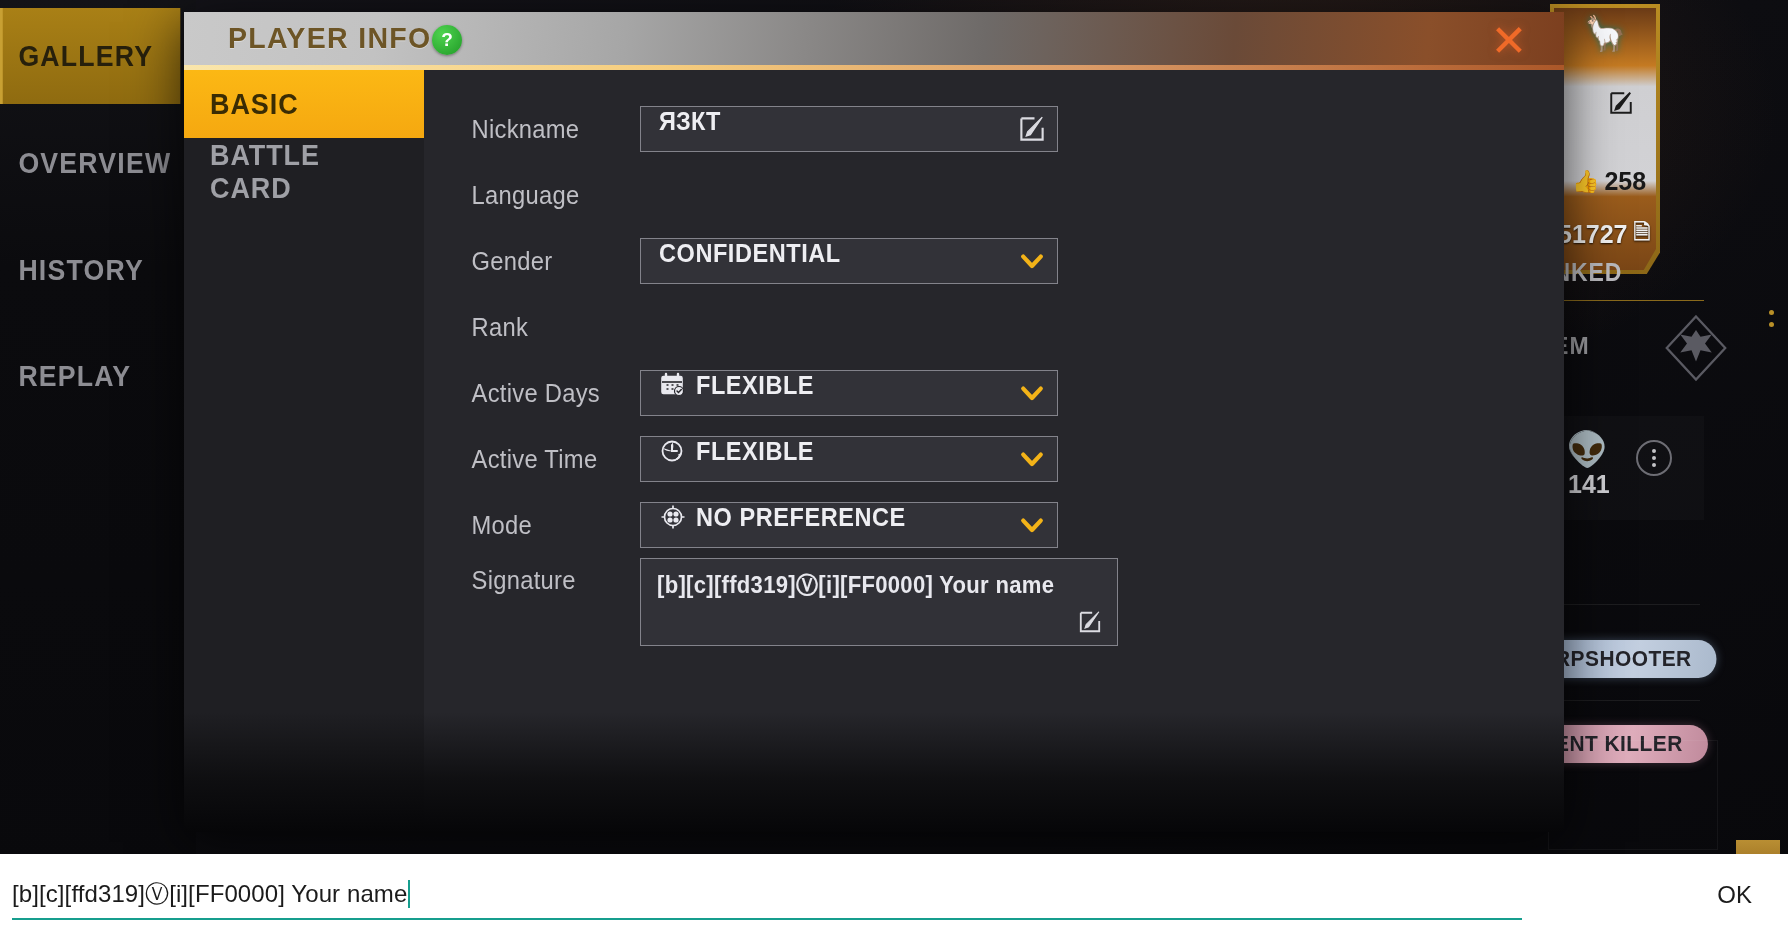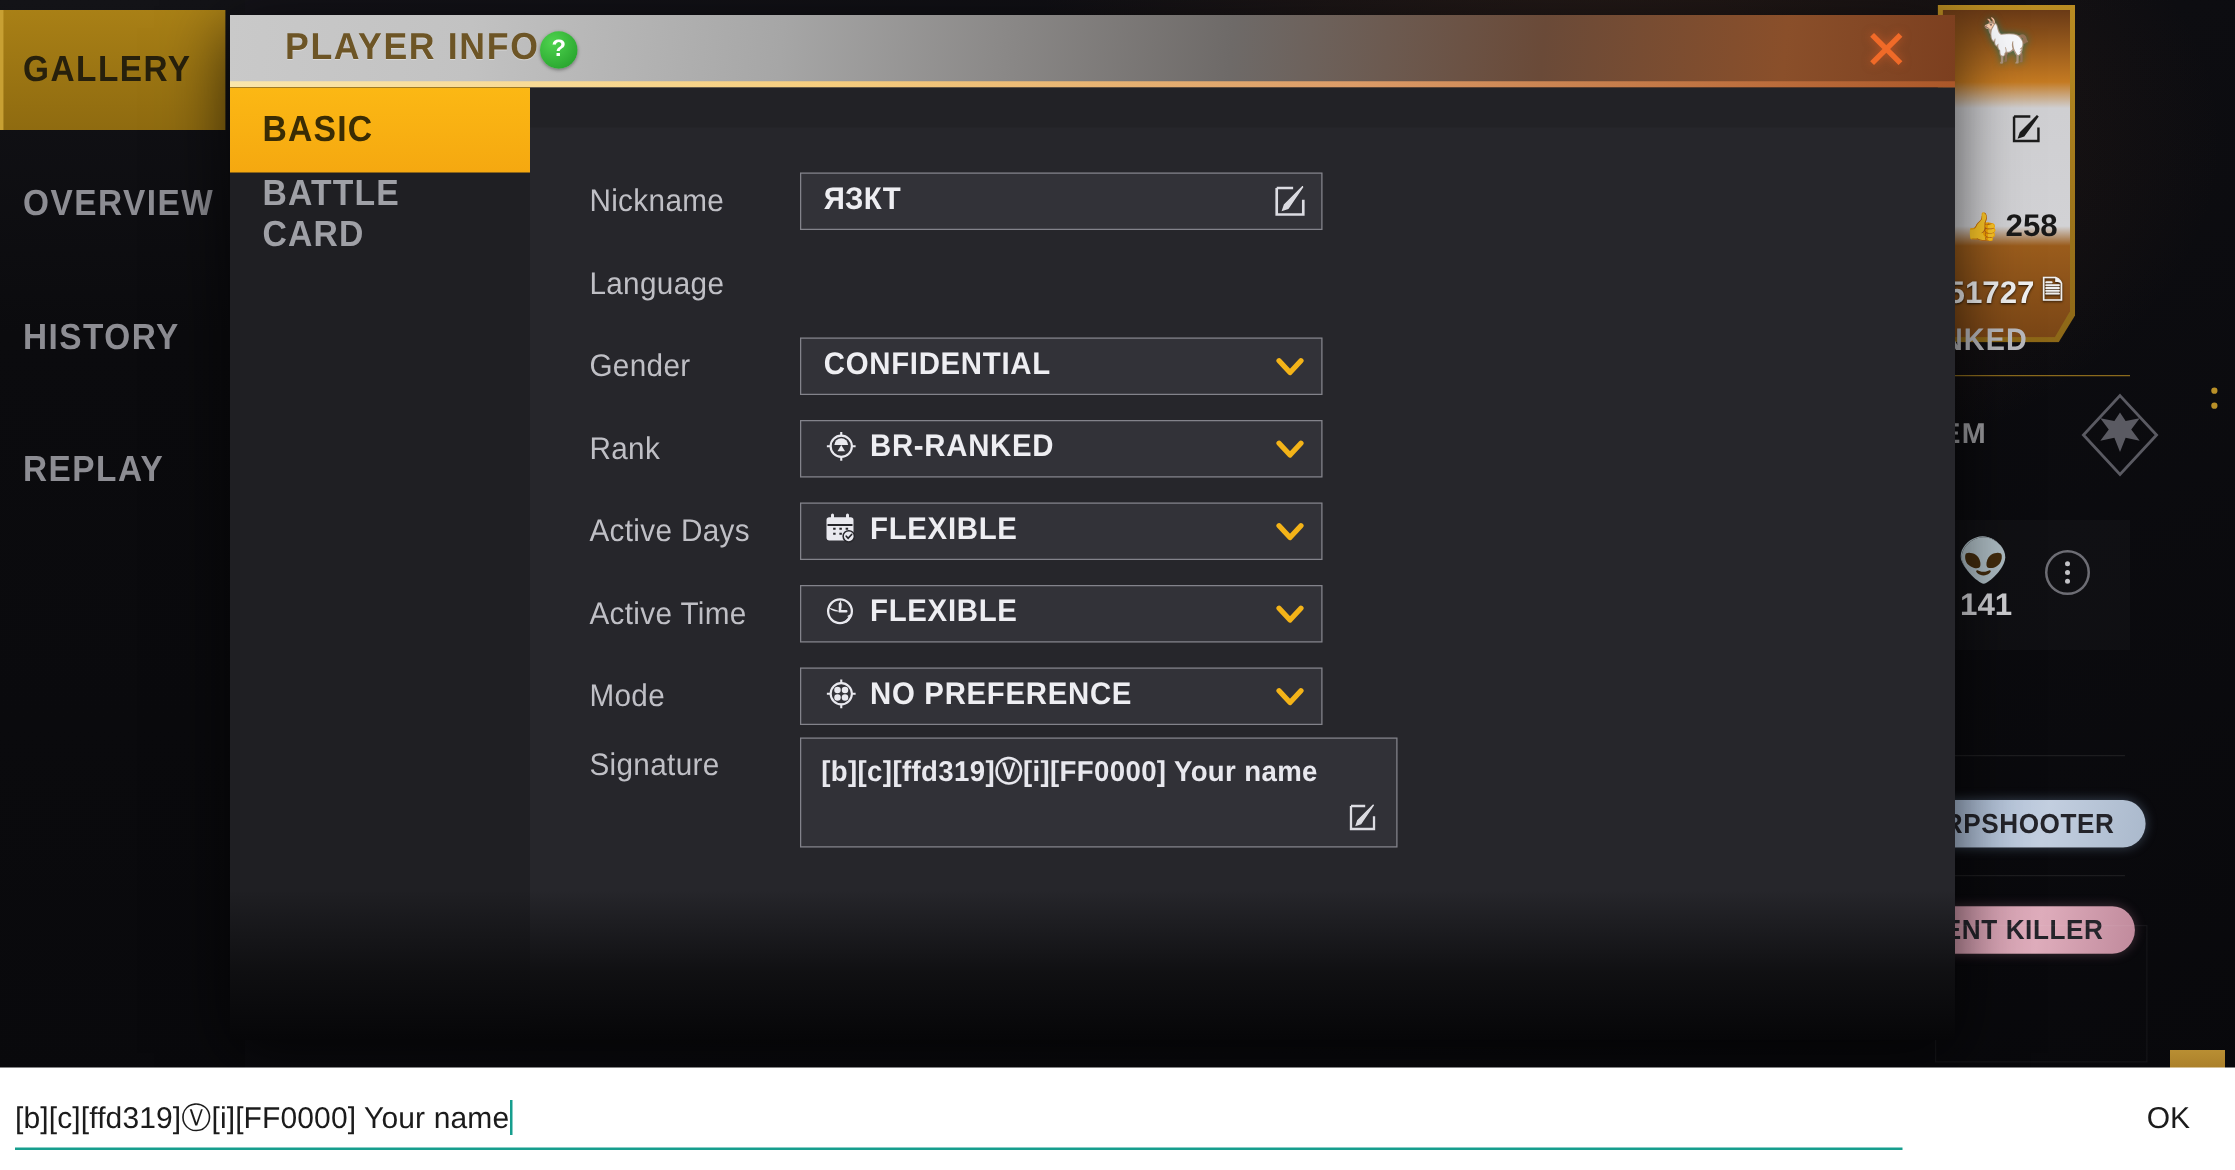--- a/index.html
+++ b/index.html
@@ -342,21 +342,20 @@
     background: linear-gradient(180deg, #fcb814 0%, #f5a810 100%);
     color: #3a2c04;
   }
 
   
   .modal-main {
     flex: 1;
     position: relative;
     background: #26262b;
     padding-top: 26px;
-    margin-top: 32px;
   }
   .form-row {
     display: flex;
     align-items: center;
     height: 66px;
     margin-bottom: 0;
   }
   .form-label {
     width: 216px;
     padding-left: 50px;
@@ -366,21 +365,21 @@
     transform: scaleX(0.95);
     transform-origin: left center;
   }
   .field {
     position: relative;
     width: 418px;
     height: 46px;
     background: #323238;
     border: 1px solid #83838b;
     display: flex;
-    align-items: center;
+    align-items: flex-start;
     padding: 0 12px 4px 18px;
     cursor: pointer;
   }
   .field-value {
     font-size: 25px;
     font-weight: 700;
     color: #eeeef2;
     letter-spacing: 0.6px;
     white-space: nowrap;
     transform: scaleX(0.94);
@@ -609,36 +608,20 @@
             <div class="field-right">
               <svg class="icon-svg" viewBox="0 0 24 24" fill="none" stroke="#f3b318" stroke-width="3.4" stroke-linecap="round" stroke-linejoin="round">
                 <path d="M5 8.5 L12 16 L19 8.5"></path>
               </svg>
             </div>
           </div>
         </div>
 
         <div class="form-row">
           <div class="form-label">Rank</div>
-          <div class="field">
-            <div class="field-icon-left">
-              <svg class="icon-svg" viewBox="0 0 28 28" fill="none" stroke="#e9e9ef" stroke-width="1.7">
-                <circle cx="14" cy="14" r="8.5"></circle>
-                <path d="M14 2.5 V6 M14 22 V25.5 M2.5 14 H6 M22 14 H25.5"></path>
-                <path d="M8.5 13 A5.5 5.5 0 0 1 19.5 13 Z" fill="#e9e9ef" stroke="none"></path>
-                <path d="M14 13 L11 18 H17 Z" fill="#e9e9ef" stroke="none"></path>
-              </svg>
-            </div>
-            <div class="field-value">BR-RANKED</div>
-            <div class="field-right">
-              <svg class="icon-svg" viewBox="0 0 24 24" fill="none" stroke="#f3b318" stroke-width="3.4" stroke-linecap="round" stroke-linejoin="round">
-                <path d="M5 8.5 L12 16 L19 8.5"></path>
-              </svg>
-            </div>
-          </div>
         </div>
 
         <div class="form-row">
           <div class="form-label">Active Days</div>
           <div class="field">
             <div class="field-icon-left">
               <svg class="icon-svg" viewBox="0 0 28 28" fill="none" stroke="#e9e9ef" stroke-width="1.6">
                 <rect x="3" y="5.5" width="20" height="17" rx="1.5" fill="#e9e9ef" stroke="#e9e9ef"></rect>
                 <path d="M7 3 V7 M19 3 V7" stroke="#e9e9ef" stroke-width="2.4" stroke-linecap="round"></path>
                 <path d="M3 11 H23" stroke="#26262b" stroke-width="1.6"></path>

